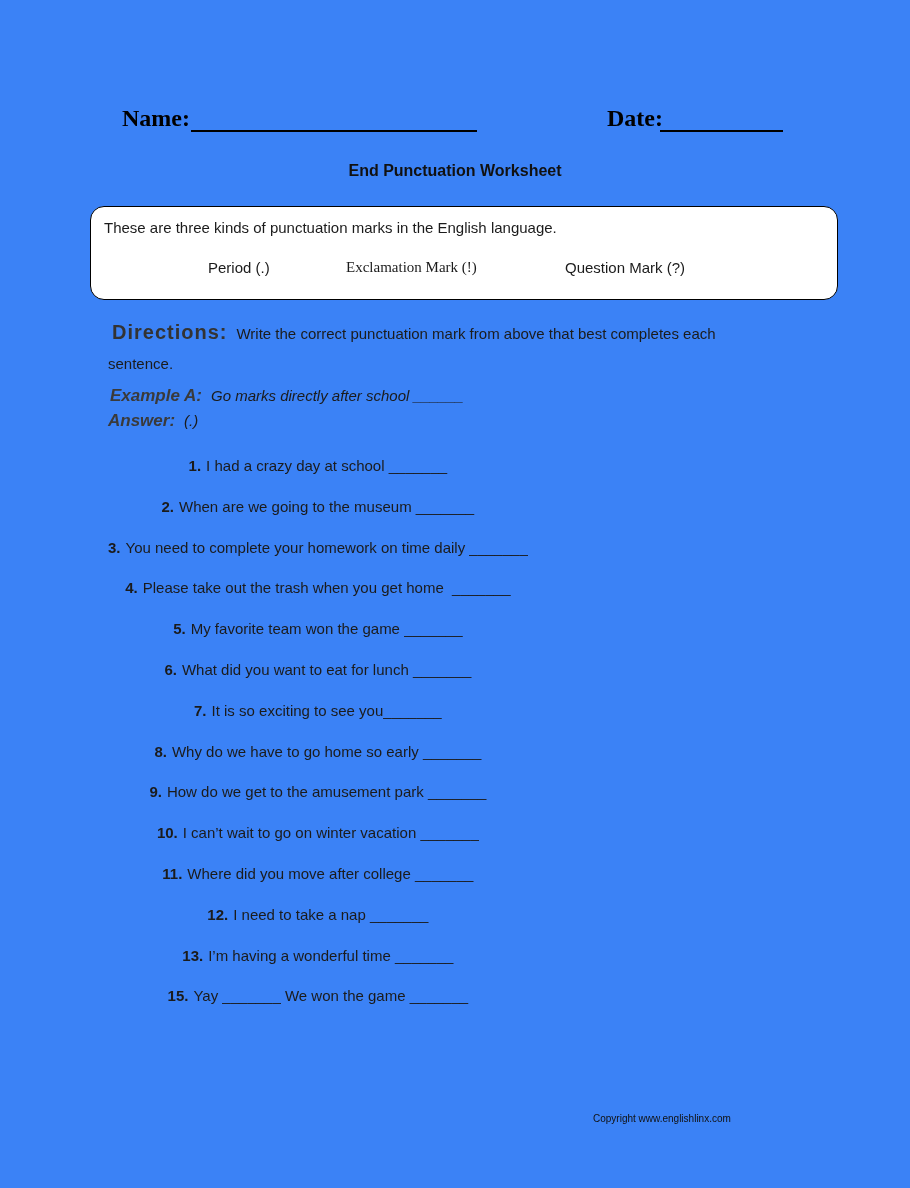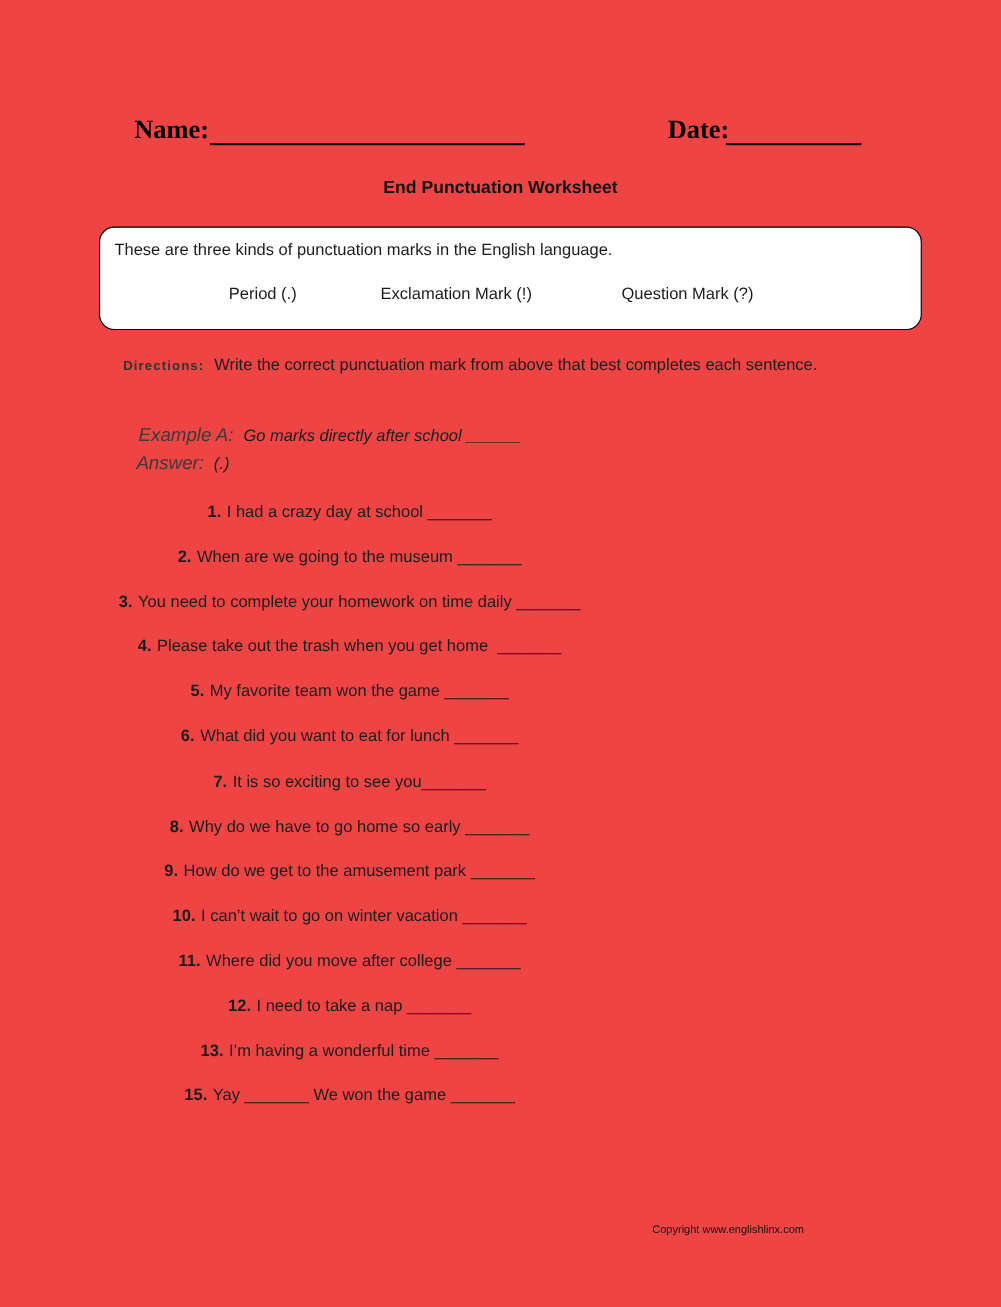--- a/index.html
+++ b/index.html
@@ -1,21 +1,21 @@
 <!DOCTYPE html>
 <html><head>
 <meta charset="utf-8">
 <title>End Punctuation Worksheet</title>
 <style>
   html, body { margin: 0; padding: 0; background: #ffffff; }
   .page {
     position: relative;
     width: 910px;
     height: 1188px;
-    background: #ef4444;
+    background: #3b82f6;
     font-family: "Liberation Sans", sans-serif;
     color: #1b1b1b;
     overflow: hidden;
   }
 
   
   .hdr-label {
     position: absolute;
     font-family: "Liberation Serif", serif;
     font-weight: bold;
@@ -61,33 +61,33 @@
     font-size: 15px;
     white-space: nowrap;
   }
   .infobox-marks {
     position: absolute;
     left: 0; top: 52px;
     width: 100%; height: 20px;
   }
   .mark { position: absolute; font-size: 15px; white-space: nowrap; }
   .mark-period      { left: 117px; }
-  .mark-exclamation { left: 255px; }
+  .mark-exclamation { left: 255px; font-family: Liberation Serif, serif; }
   .mark-question    { left: 474px; }
 
   
   .directions {
     position: absolute;
     left: 108px; top: 317px;
     width: 676px;
     font-size: 15px;
     line-height: 30px;
   }
   .directions-label {
-    font-size: 12px;
+    font-size: 20px;
     font-weight: 600;
     letter-spacing: 1px;
     color: #333333;
     margin-left: 4px;
     margin-right: 9px;
     margin-top: 48px;
   }
 
   
   .example-row {
@@ -99,24 +99,23 @@
   }
   .answer-row {
     position: absolute;
     left: 108px; top: 411px;
     font-size: 15px;
     font-style: italic;
     white-space: nowrap;
   }
   .script-label {
     font-size: 17px;
-    font-weight: 400;
+    font-weight: 700;
     color: #3a3a3a;
     margin-right: 9px;
-    margin-left: 16px;
   }
 
   
   .questions {
     position: absolute;
     left: 108px; top: 456px;
     display: flex;
     flex-direction: column;
     gap: 21.8px;
     font-size: 15px;

